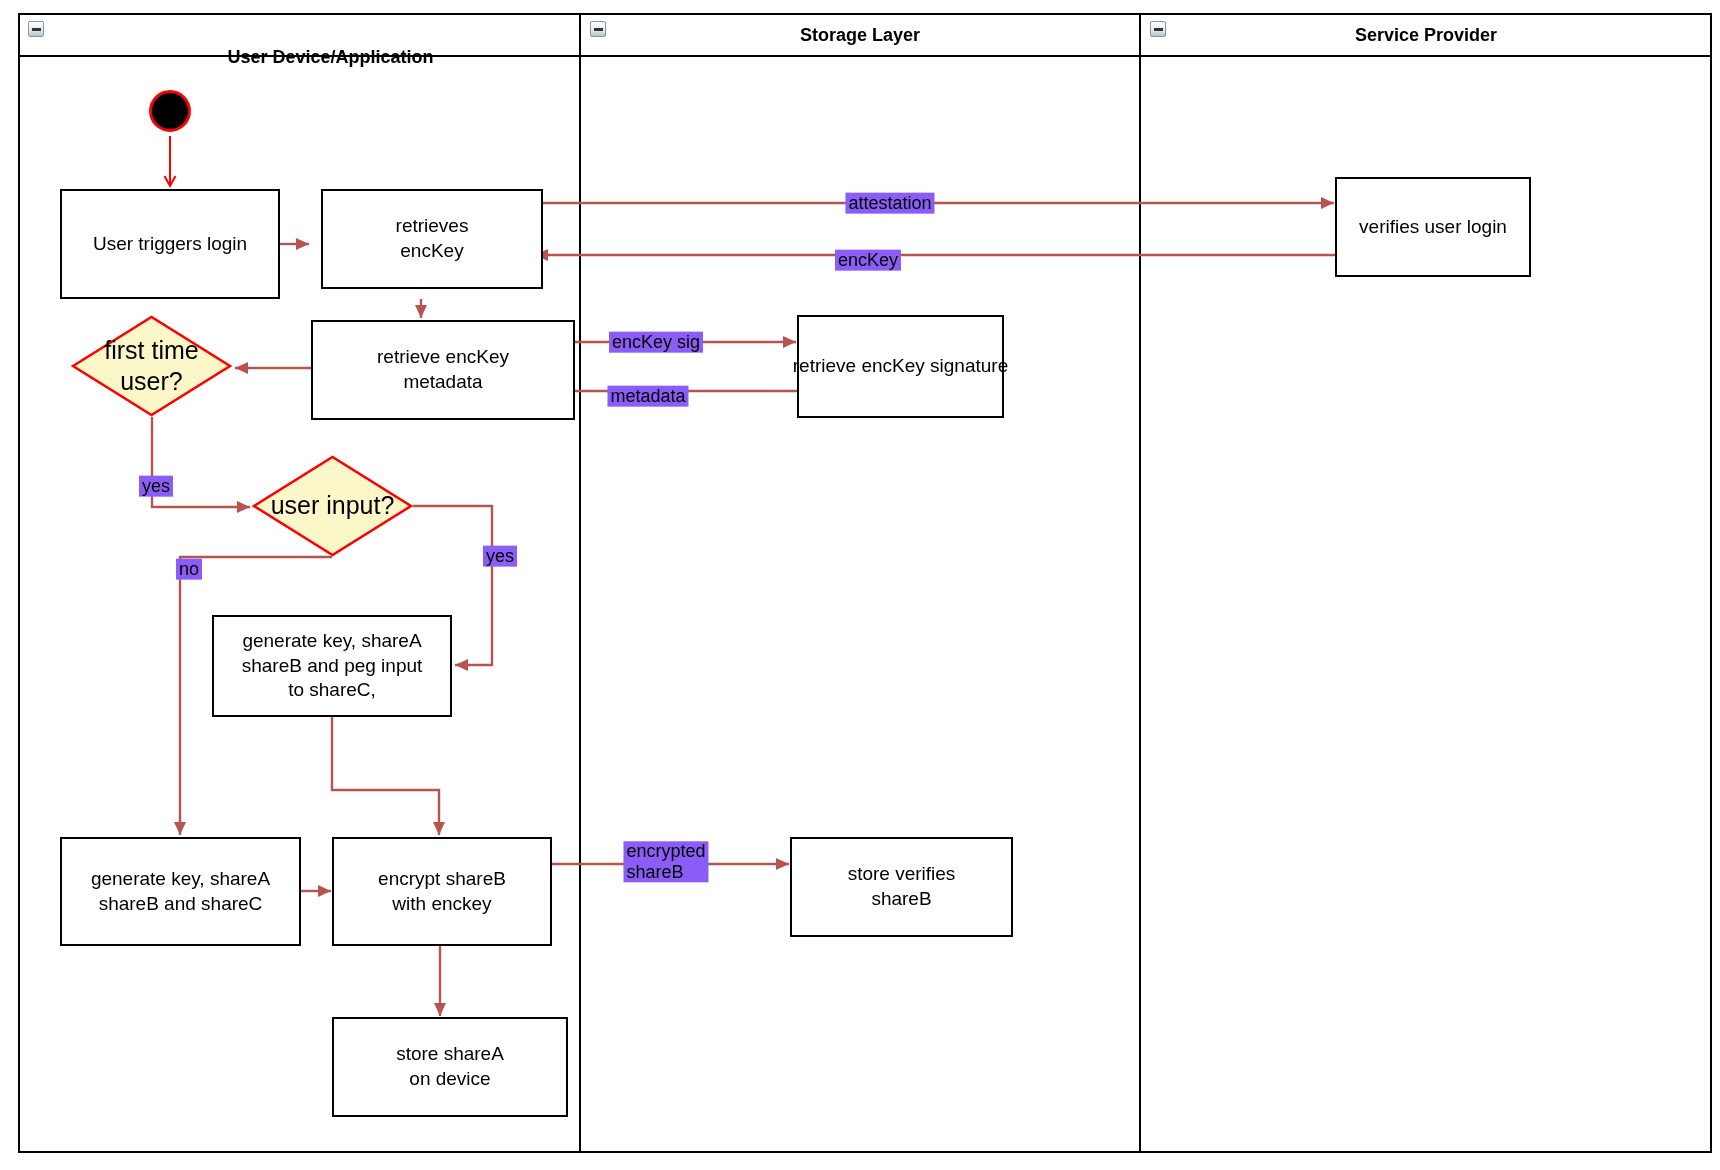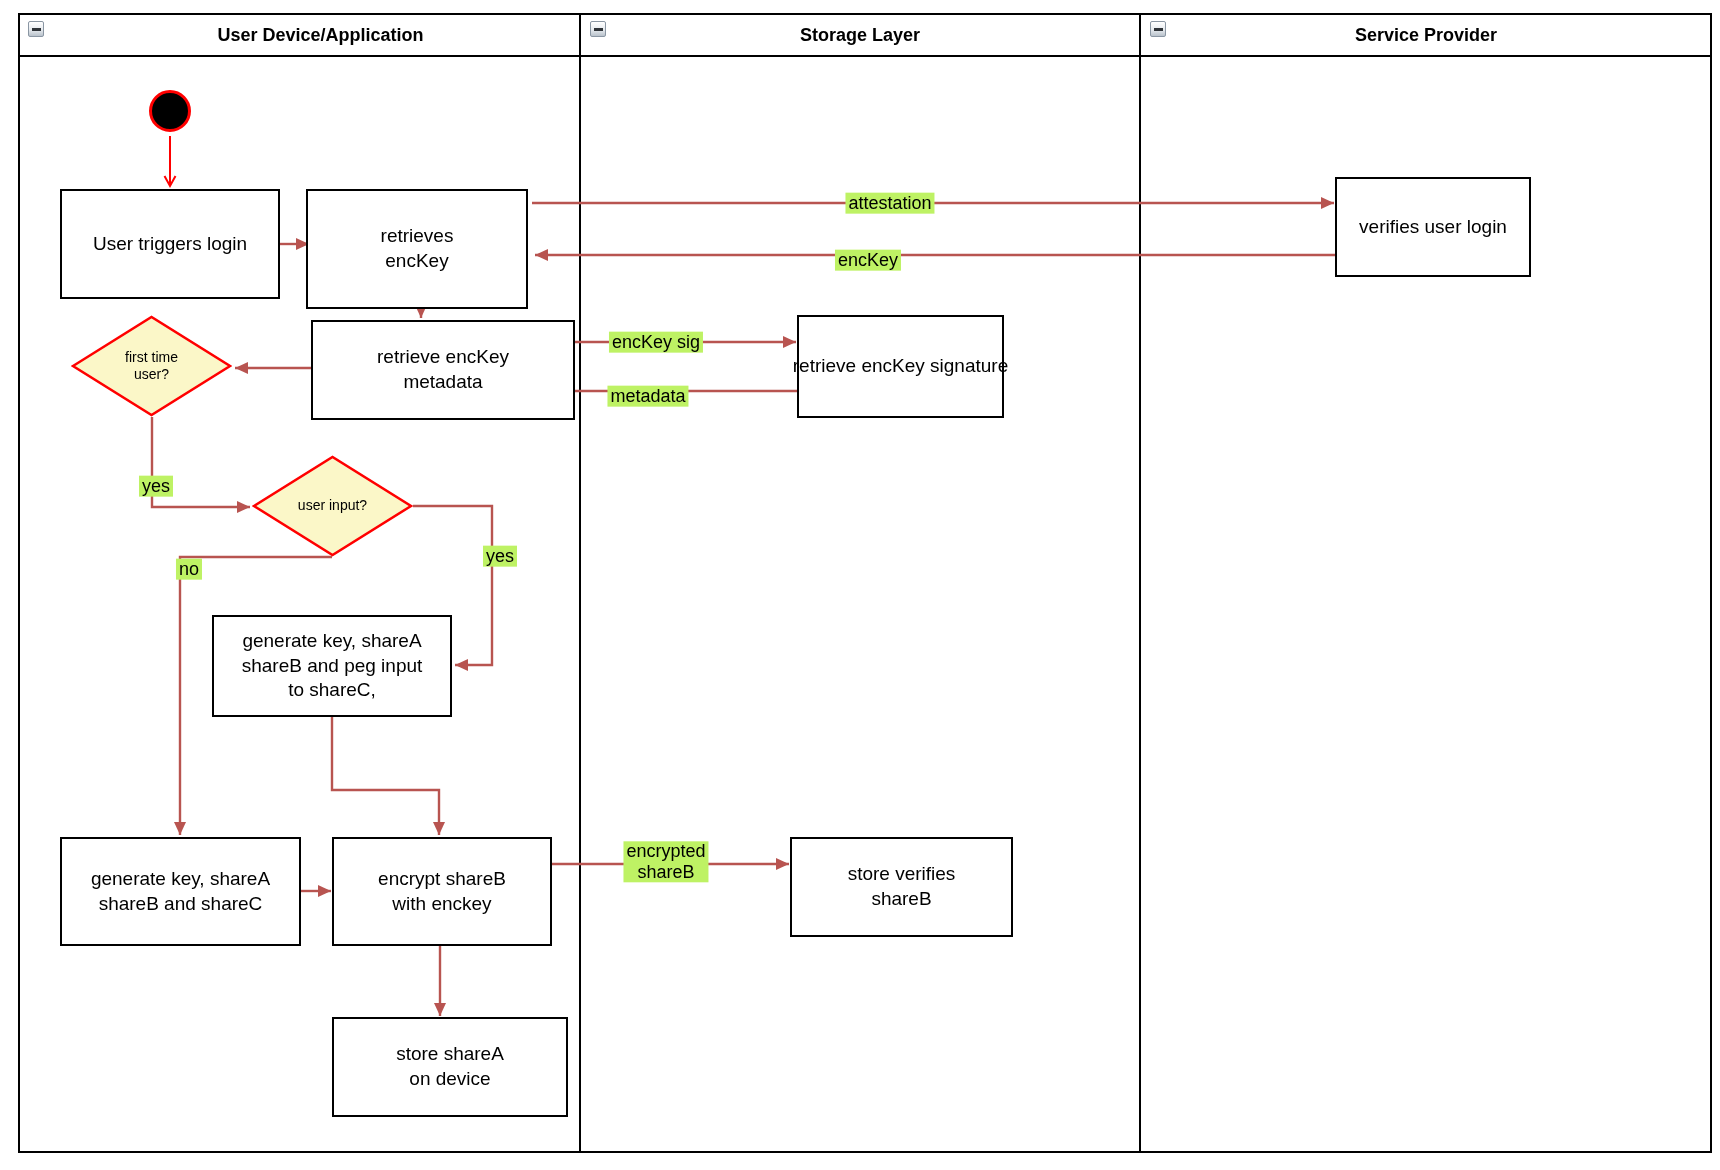--- a/index.html
+++ b/index.html
@@ -35,36 +35,36 @@
   .node{position:absolute;background:#fff;border:2px solid var(--node-border);box-sizing:border-box;
         display:flex;align-items:center;justify-content:center;text-align:center;
         font-size:19px;line-height:1.3;white-space:pre-line;z-index:2;}
   .node.nowrap{white-space:nowrap;}
   .start-node{position:absolute;left:149px;top:90px;width:36px;height:36px;border-radius:50%;
               background:#000;border:3px solid var(--accent-red);z-index:2;}
   .diamond{position:absolute;z-index:2;}
   .diamond svg{position:absolute;left:0;top:0;}
   .diamond polygon{fill:var(--diamond-fill);stroke:var(--accent-red);stroke-width:2.5;}
   .dlabel{position:absolute;left:0;top:0;width:100%;height:100%;display:flex;align-items:center;
-          justify-content:center;text-align:center;font-size:14px;line-height:1.25;white-space:pre-line;}
+          justify-content:center;text-align:center;font-size:25px;line-height:1.25;white-space:pre-line;}
   
-  .elabel{position:absolute;transform:translate(-50%,-50%);background:#bef264;padding:0 3px;
-          font-size:18px;line-height:1.15;text-align:center;white-space:pre-line;z-index:3;}
+  .elabel{position:absolute;transform:translate(-50%,-50%);background:#8b5cf6;padding:0 3px;
+          font-size:18px;line-height:1.15;text-align:left;white-space:pre-line;z-index:3;}
 </style>
 </head>
 <body>
 
 <div class="stage">
 
   <div class="frame"></div>
   <div class="vline" style="left:579px;"></div>
   <div class="vline" style="left:1139px;"></div>
   <div class="hline"></div>
 
-  <div class="lane-title" style="left:18px;width:605px;">User Device/Application</div>
+  <div class="lane-title" style="left:28px;width:605px;margin-top:22px;">User Device/Application</div>
   <div class="lane-title" style="left:580px;width:560px;">Storage Layer</div>
   <div class="lane-title" style="left:1140px;width:572px;">Service Provider</div>
 
   <div class="collapse-btn" style="left:28px;">
     <div class="bar"></div>
   </div>
   <div class="collapse-btn" style="left:590px;">
     <div class="bar"></div>
   </div>
   <div class="collapse-btn" style="left:1150px;">
@@ -96,21 +96,21 @@
     <path class="edge" d="M552,864 L789,864" marker-end="url(#mk-block)"></path>
     <path class="edge" d="M440,946 L440,1016" marker-end="url(#mk-block)"></path>
   </svg>
 
   <div class="start-node"></div>
 
   <div class="node" style="left:60px;top:189px;width:220px;height:110px">
     <span>User triggers login</span>
   </div>
 
-  <div class="node" style="left:306px;top:189px;width:222px;height:120px">
+  <div class="node" style="left:321px;top:189px;width:222px;height:100px">
     <span>retrieves
 encKey</span>
   </div>
 
   <div class="node" style="left:1335px;top:177px;width:196px;height:100px">
     <span>verifies user login</span>
   </div>
 
   <div class="node" style="left:311px;top:320px;width:264px;height:100px">
     <span>retrieve encKey

